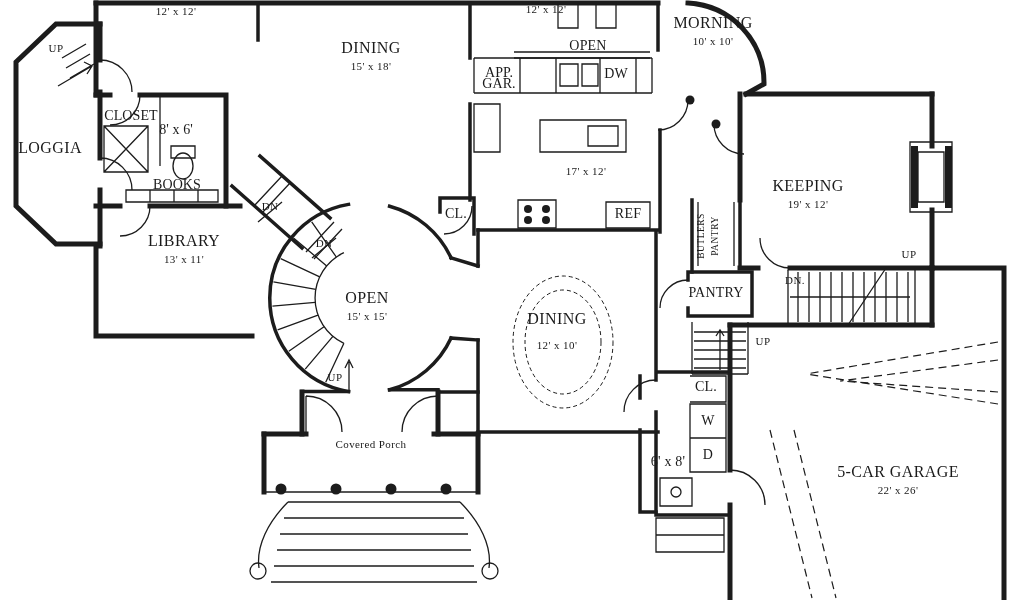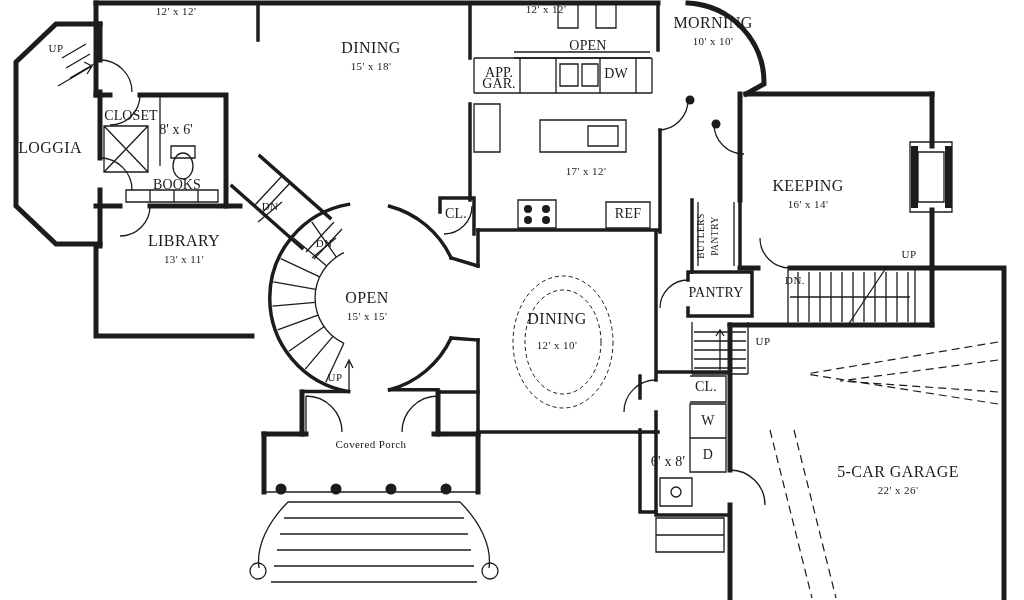--- a/index.html
+++ b/index.html
@@ -178,21 +178,21 @@
   <span class="lbl sm" style="left:616px;top:74px">DW</span>
   <span class="lbl" style="left:713px;top:23px">MORNING</span>
   <span class="lbl md" style="left:713px;top:41px">10' x 10'</span>
   <span class="lbl md" style="left:586px;top:171px">17' x 12'</span>
   <span class="lbl sm" style="left:456px;top:214px">CL.</span>
   <span class="lbl sm" style="left:628px;top:214px">REF</span>
   <span class="lbl vert" style="left:702px;top:236px">BUTLERS</span>
   <span class="lbl vert" style="left:716px;top:236px">PANTRY</span>
   <span class="lbl sm" style="left:716px;top:293px">PANTRY</span>
   <span class="lbl" style="left:808px;top:186px">KEEPING</span>
-  <span class="lbl md" style="left:808px;top:204px">16' x 14'</span>
+  <span class="lbl md" style="left:808px;top:204px">19' x 12'</span>
   <span class="lbl md" style="left:270px;top:206px">DN</span>
   <span class="lbl md" style="left:324px;top:243px">DN</span>
   <span class="lbl md" style="left:909px;top:254px">UP</span>
   <span class="lbl md" style="left:795px;top:280px">DN.</span>
   <span class="lbl md" style="left:763px;top:341px">UP</span>
   <span class="lbl" style="left:184px;top:241px">LIBRARY</span>
   <span class="lbl md" style="left:184px;top:259px">13' x 11'</span>
   <span class="lbl" style="left:367px;top:298px">OPEN</span>
   <span class="lbl md" style="left:367px;top:316px">15' x 15'</span>
   <span class="lbl" style="left:557px;top:319px">DINING</span>

